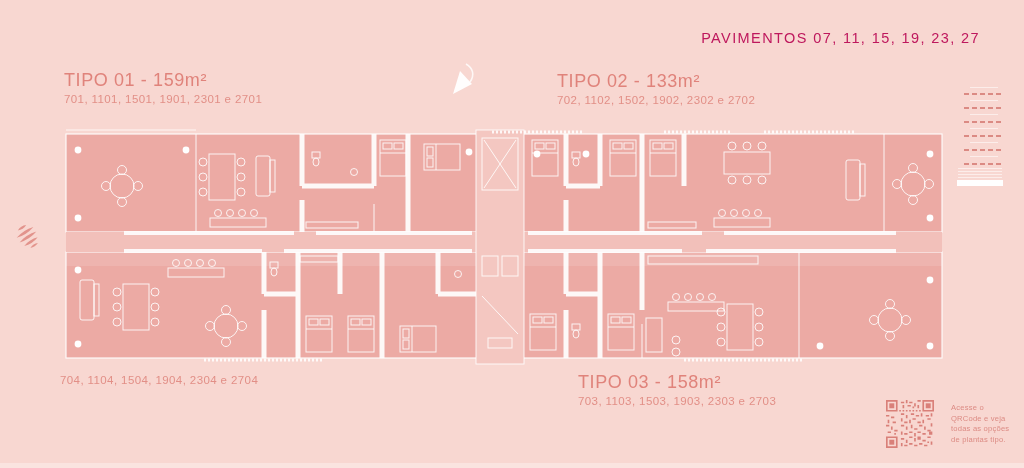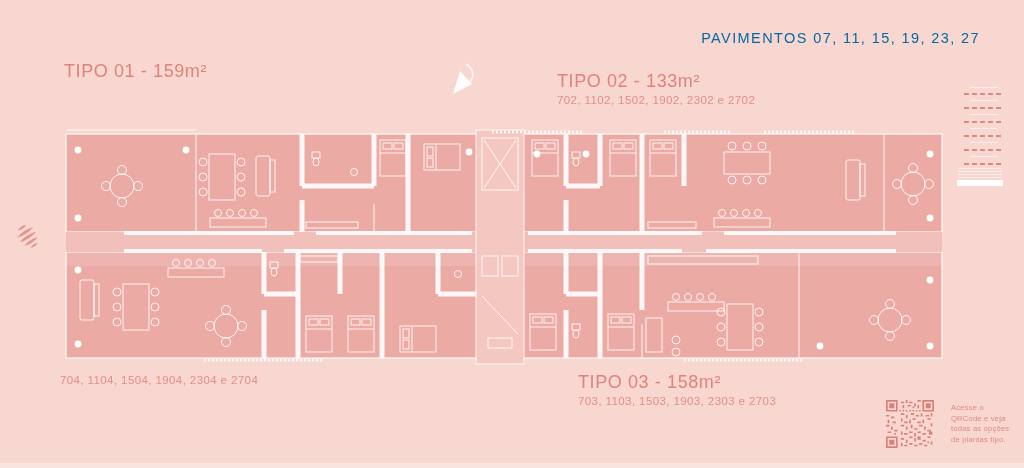--- a/index.html
+++ b/index.html
@@ -5,26 +5,26 @@
   html,body{margin:0;padding:0;background:#e8e8e8;}
   .stage{
     position:relative;width:1024px;height:468px;overflow:hidden;
     background:#f8d7d1;
     font-family:"Liberation Sans", sans-serif;
   }
   .bottom-strip{position:absolute;left:0;bottom:0;width:1024px;height:5px;background:rgba(255,255,255,.32);}
   
   .pavimentos{
     position:absolute;top:30px;right:44px;
-    color:#0369a1;font-size:14.5px;letter-spacing:1.4px;font-weight:400;text-align:right;
+    color:#be185d;font-size:14.5px;letter-spacing:1.4px;font-weight:400;text-align:right;
   }
   .tipo-label{position:absolute;color:#e0837b;}
   .tipo-title{font-size:18px;letter-spacing:.6px;line-height:20px;font-weight:400;}
   .tipo-units{font-size:11.5px;letter-spacing:.4px;line-height:15px;color:#e28f87;margin-top:2px;}
-  .tipo-01{left:64px;top:61px;}
+  .tipo-01{left:64px;top:70px;}
   .tipo-02{left:557px;top:71px;}
   .tipo-04{left:60px;top:371px;}
   .tipo-03{left:578px;top:372px;}
   
   .floor-plan{position:absolute;left:64px;top:128px;width:881px;height:238px;}
   .floor-plan svg{display:block;}
   
   .north-arrow{position:absolute;left:446px;top:62px;}
   
   .brand-mark{position:absolute;left:11px;top:218px;}
@@ -42,20 +42,21 @@
 </style>
 </head>
 <body>
 
 <div class="stage">
 
   <div class="pavimentos">PAVIMENTOS 07, 11, 15, 19, 23, 27</div>
 
   <div class="tipo-label tipo-01">
     <div class="tipo-title">TIPO 01 - 159m²</div>
+    <div class="tipo-units">701, 1101, 1501, 1901, 2301 e 2701</div>
   </div>
   <div class="tipo-label tipo-02">
     <div class="tipo-title">TIPO 02 - 133m²</div>
     <div class="tipo-units">702, 1102, 1502, 1902, 2302 e 2702</div>
   </div>
   <div class="tipo-label tipo-03">
     <div class="tipo-title">TIPO 03 - 158m²</div>
     <div class="tipo-units">703, 1103, 1503, 1903, 2303 e 2703</div>
   </div>
   <div class="tipo-label tipo-04">

